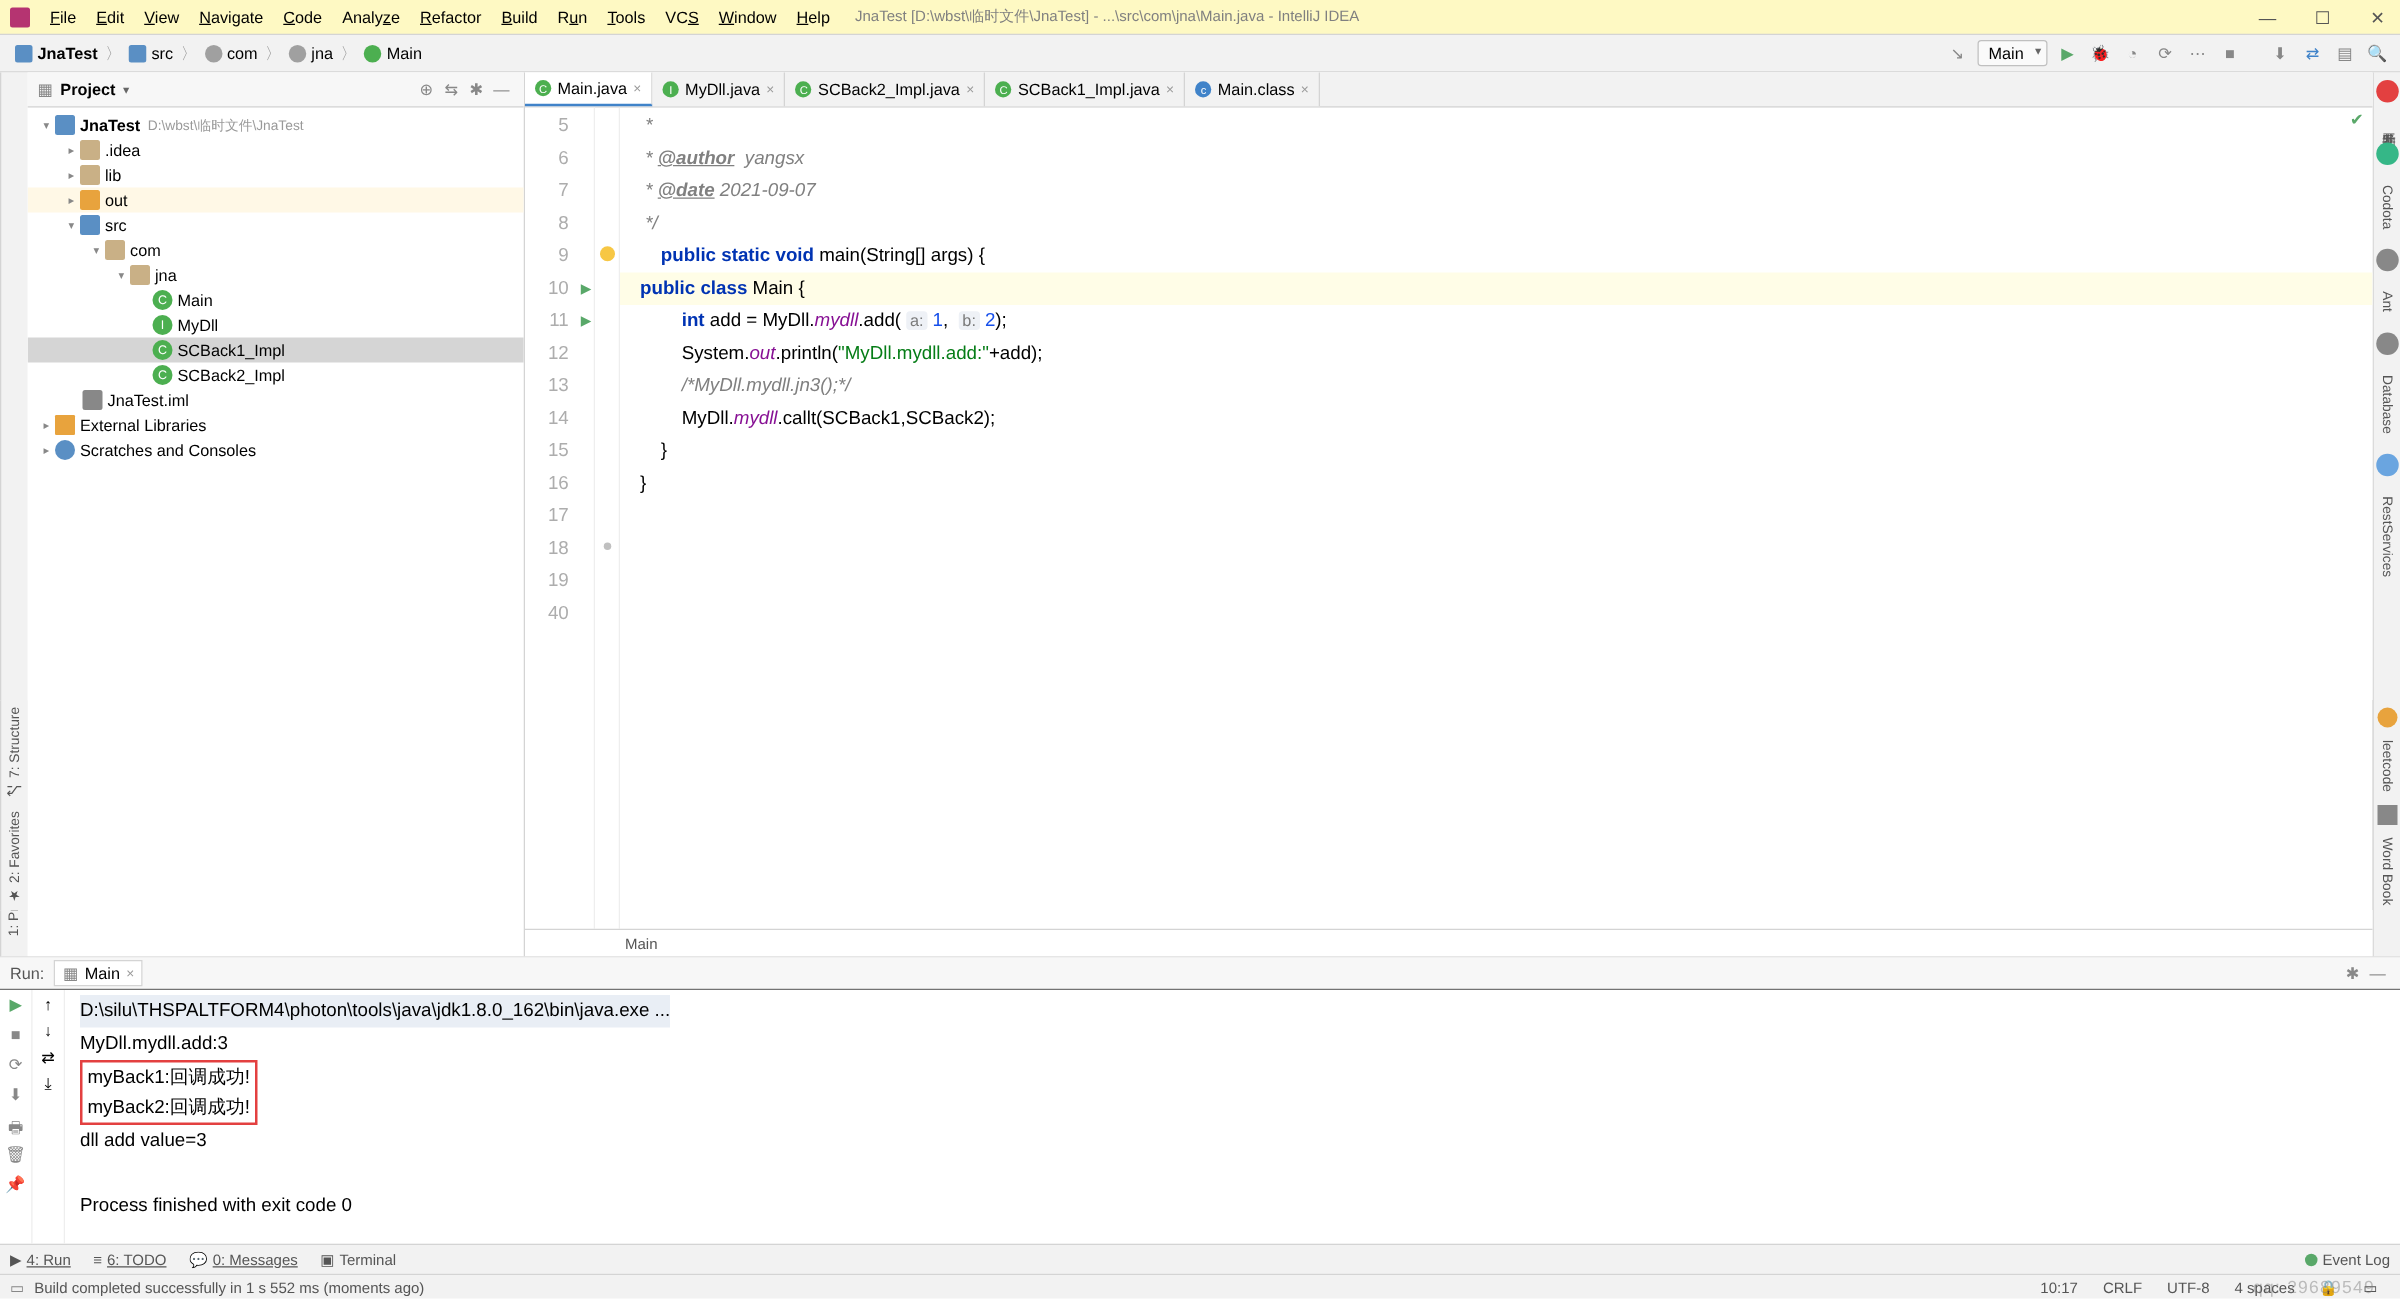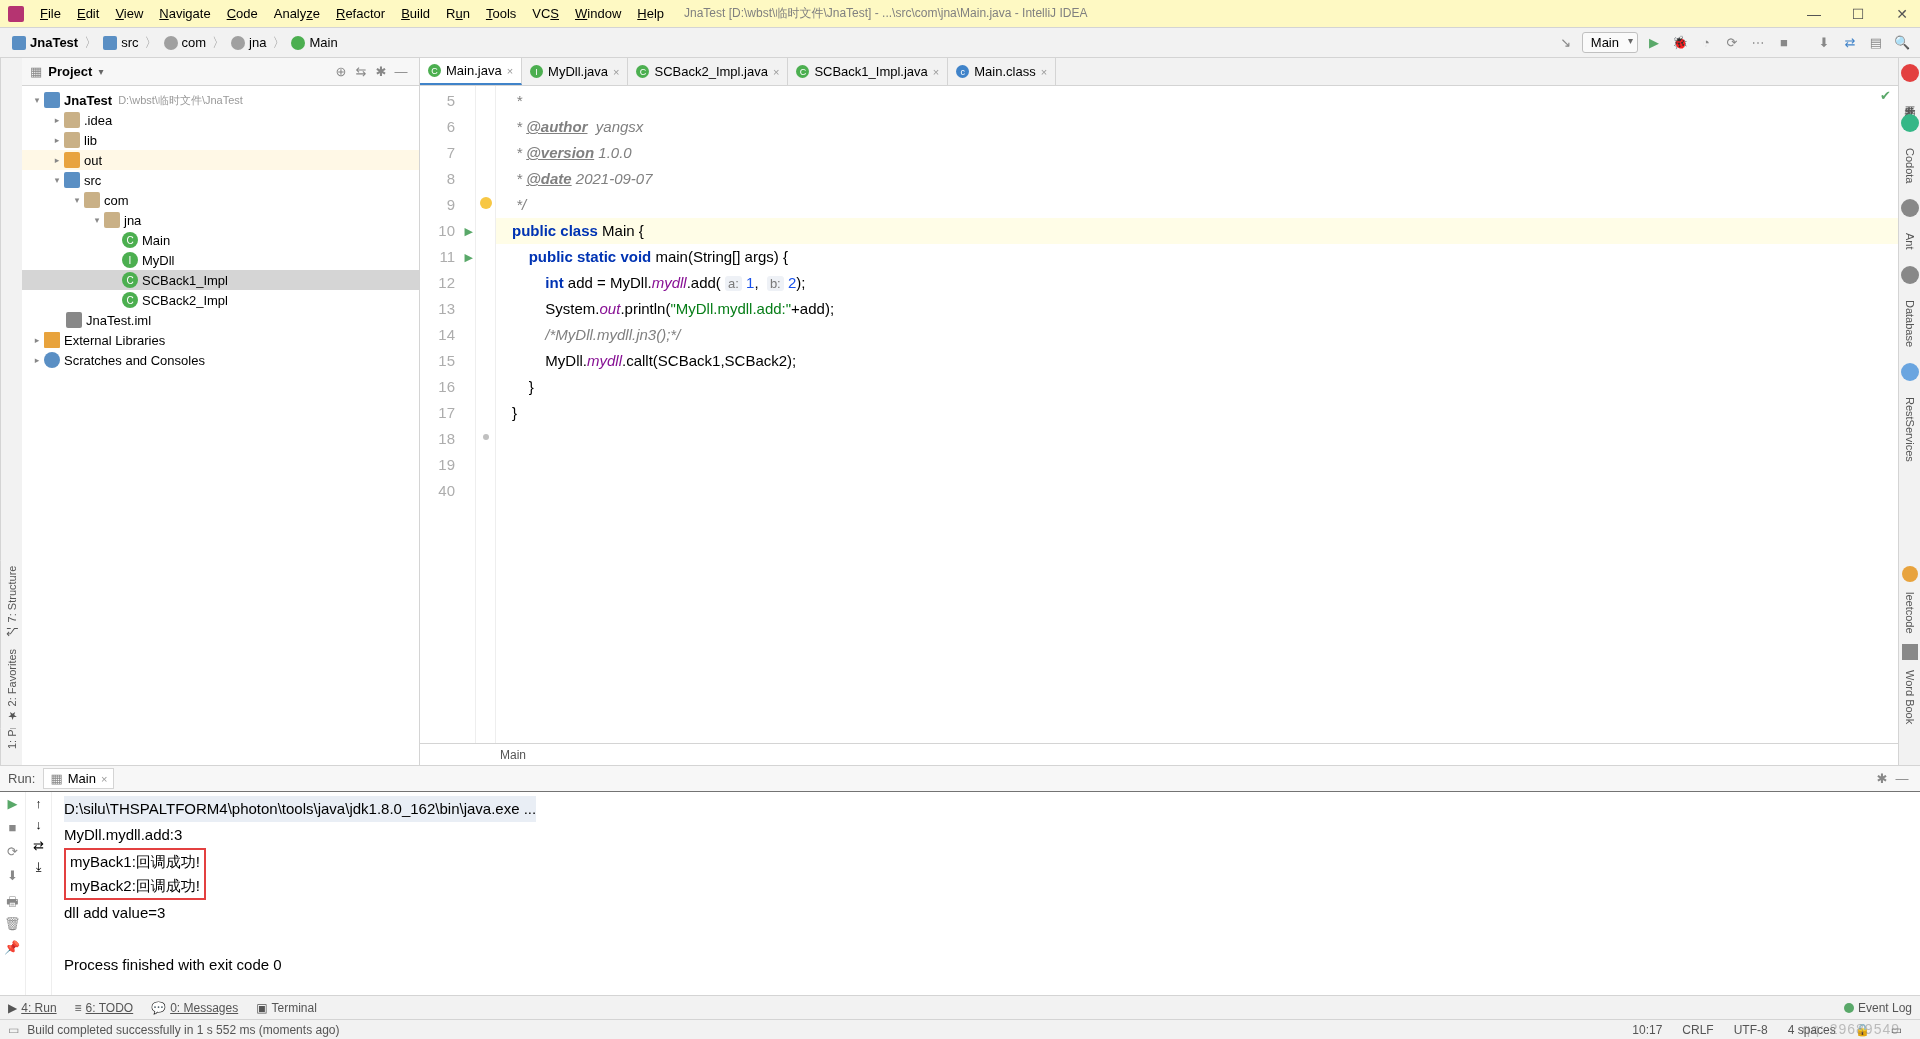--- a/index.html
+++ b/index.html
@@ -353,25 +353,24 @@
           <div class="mk"></div>
         <div class="mk">
             <span class="hint-dot"></span>
           </div>
         <div class="mk"></div>
           <div class="mk"></div>
       </div>
       <div class="code-body">
         <div class="code-line"><span class="cm"> *</span></div>
         <div class="code-line"><span class="cm"> * </span><span class="cm-tag">@author</span><span class="cm">  yangsx</span></div>
-        <div class="code-line"><span class="cm"> * </span><span class="cm-tag">@version</span><span class="cm"> 1.0.0</span></div>
         <div class="code-line"><span class="cm"> * </span><span class="cm-tag">@date</span><span class="cm"> 2021-09-07</span></div>
         <div class="code-line"><span class="cm"> */</span></div>
+        <div class="code-line"><span>    </span><span class="kw">public </span><span class="kw">static </span><span class="kw">void </span><span>main</span><span>(String[] args) {</span></div>
         <div class="code-line hl"><span class="kw">public </span><span class="kw">class </span><span class="cls">Main </span><span>{</span></div>
-        <div class="code-line"><span>    </span><span class="kw">public </span><span class="kw">static </span><span class="kw">void </span><span>main</span><span>(String[] args) {</span></div>
         <div class="code-line"><span>        </span><span class="kw">int </span><span>add = MyDll.</span><span class="fld">mydll</span><span>.add( </span><span class="hint">a:</span><span class="num"> 1</span><span>,  </span><span class="hint">b:</span><span class="num"> 2</span><span>);</span></div>
         <div class="code-line"><span>        </span><span>System.</span><span class="fld">out</span><span>.println(</span><span class="str">"MyDll.mydll.add:"</span><span>+add);</span></div>
         <div class="code-line"><span>        </span><span class="cm">/*MyDll.mydll.jn3();*/</span></div>
         <div class="code-line"><span>        </span><span>MyDll.</span><span class="fld">mydll</span><span>.callt(SCBack1,SCBack2);</span></div>
         <div class="code-line">    }</div>
         <div class="code-line">}</div>
         <div class="code-line"></div>
       </div>
     </div>
     <div class="editor-right">

